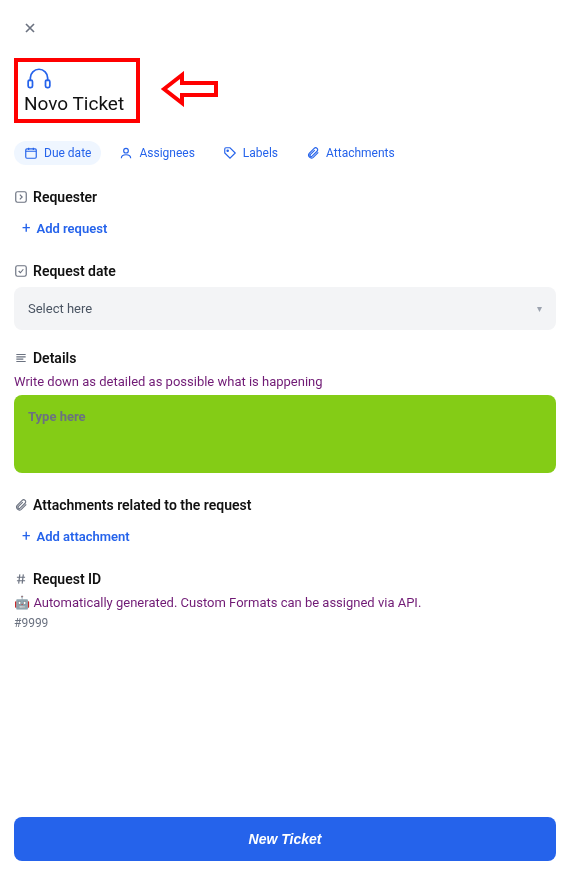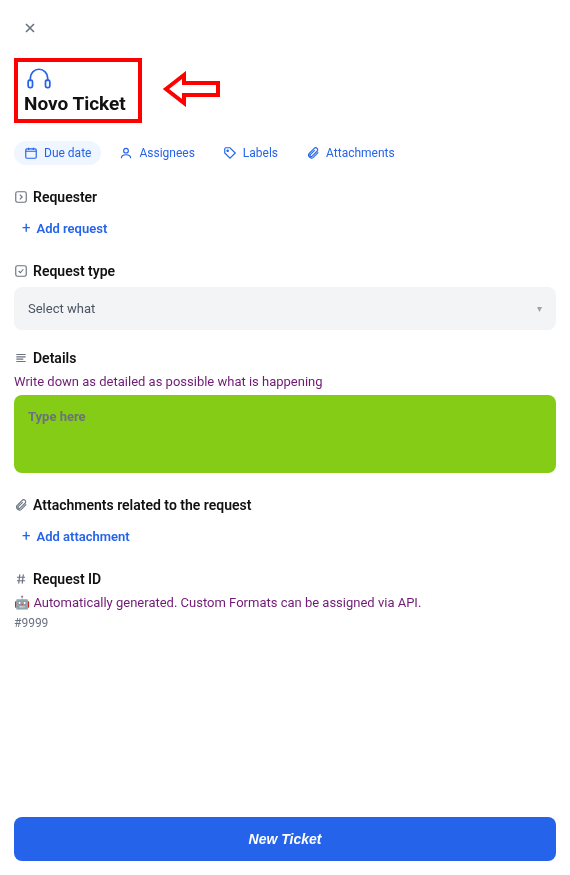--- a/index.html
+++ b/index.html
@@ -32,21 +32,21 @@
     .title-box {
       border: 4px solid #ff0000;
       padding: 4px 12px 4px 6px;
       display: flex;
       flex-direction: column;
       align-items: flex-start;
     }
     .title-icon { margin-bottom: -4px; margin-left: 2px; }
     .title-text {
       font-size: 19px;
-      font-weight: 700;
+      font-weight: 400;
       color: #111;
     }
     .chips {
       display: flex;
       gap: 8px;
       margin-bottom: 24px;
     }
     .chip {
       display: flex;
       align-items: center;
@@ -211,24 +211,24 @@
       <span>Add request</span>
     </div>
   </div>
 
   <div class="section">
     <div class="section-header">
       <svg width="14" height="14" viewBox="0 0 24 24" fill="none" stroke="#6b7280" stroke-width="2">
           <rect x="3" y="3" width="18" height="18" rx="3"></rect>
           <path d="M8 12l3 3 5-6"></path>
         </svg>
-      <span class="section-title">Request type</span>
+      <span class="section-title">Request date</span>
     </div>
     <div class="select-field">
-      <span>Select what</span>
+      <span>Select here</span>
       <span class="chev">▾</span>
     </div>
   </div>
 
   <div class="section">
     <div class="section-header">
       <svg width="14" height="14" viewBox="0 0 24 24" fill="none" stroke="#6b7280" stroke-width="2">
           <path d="M4 6h16M4 10h16M4 14h12M4 18h16"></path>
         </svg>
       <span class="section-title">Details</span>

